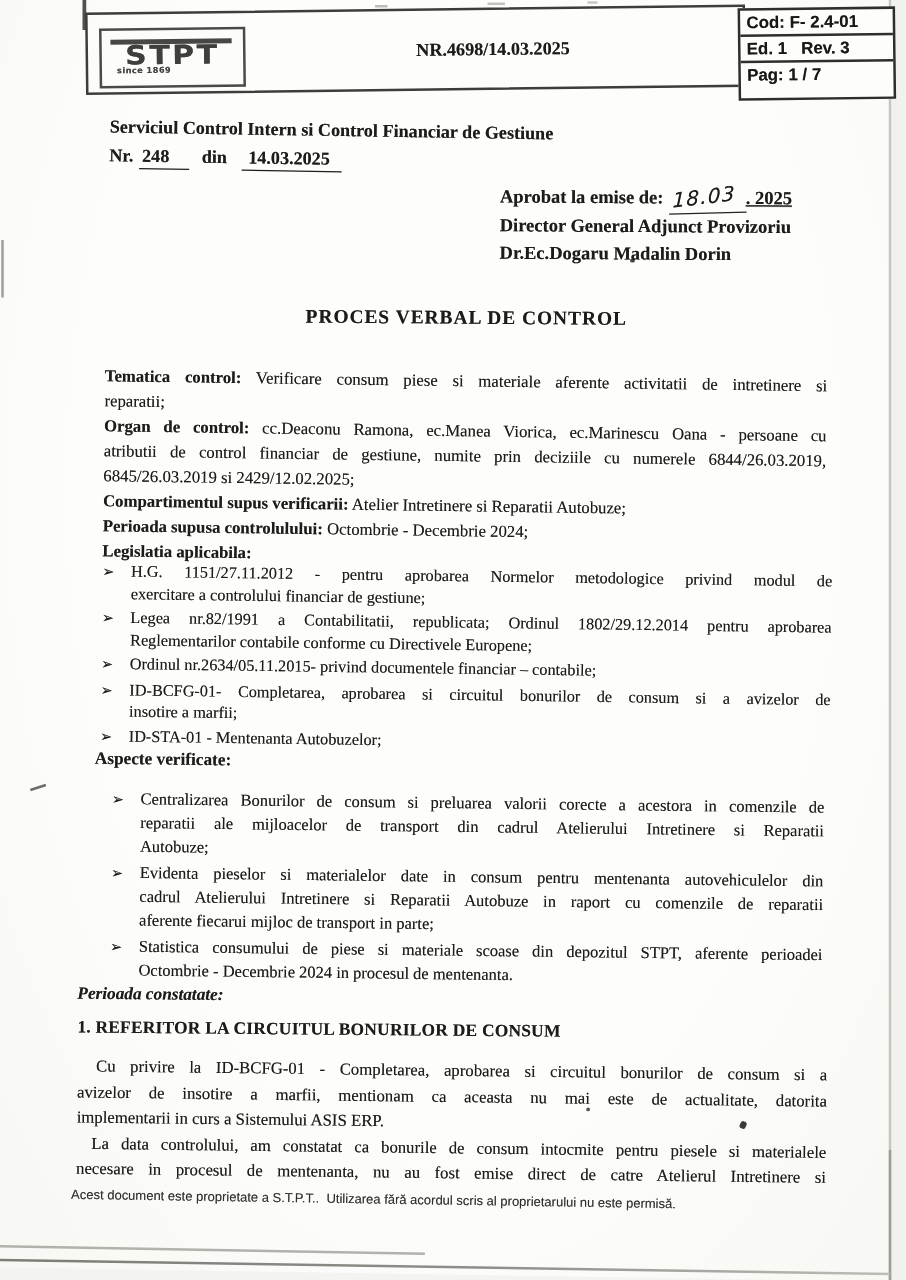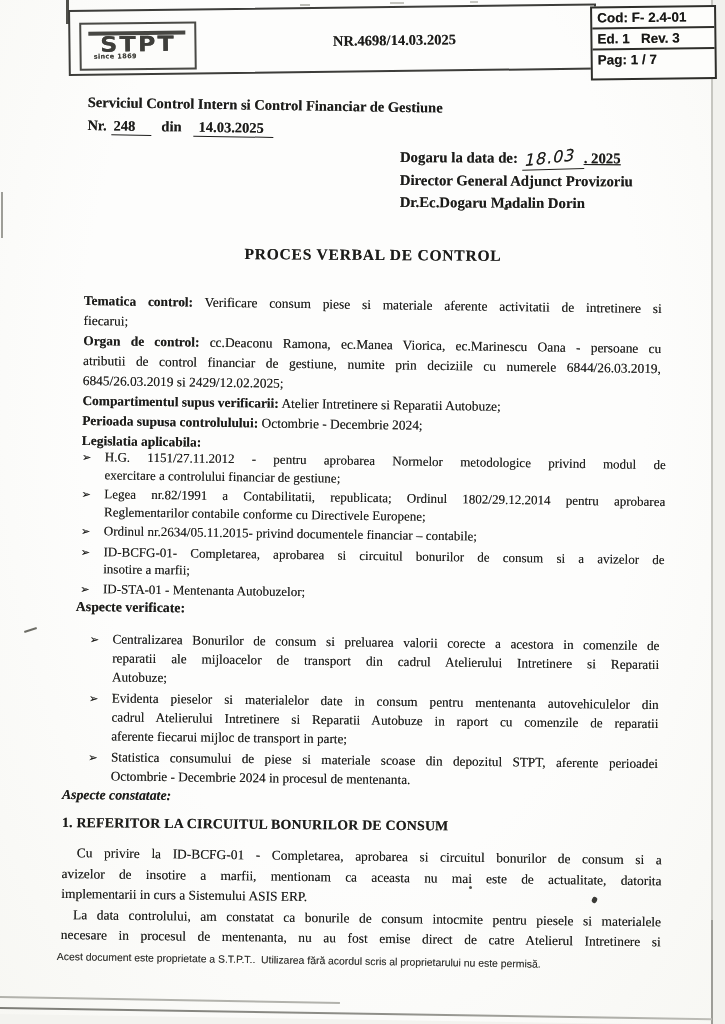--- a/index.html
+++ b/index.html
@@ -128,31 +128,31 @@
 
   <div class="service">
     <div>Serviciul Control Intern si Control Financiar de Gestiune</div>
     <div class="numline">
       <span>Nr.</span><span class="u u-nr">248</span><span class="din">din</span><span class="u u-date">14.03.2025</span>
     </div>
   </div>
 
   <div class="approval">
     <div>
-      <span>Dogaru la data de:</span><span class="hw-wrap"><span class="hw">18.03</span></span><span class="yr">. 2025</span>
+      <span>Aprobat la emise de:</span><span class="hw-wrap"><span class="hw">18.03</span></span><span class="yr">. 2025</span>
     </div>
     <div>Director General Adjunct Provizoriu</div>
     <div>Dr.Ec.Dogaru Madalin Dorin</div>
   </div>
 
   <div class="title">PROCES VERBAL DE CONTROL</div>
 
   <div class="blk blkA">
     <div class="line j"><span class="b">Tematica control:</span><span> Verificare consum piese si materiale aferente activitatii de intretinere si</span></div>
-    <div class="line"><span>fiecarui;</span></div>
+    <div class="line"><span>reparatii;</span></div>
     <div class="line j"><span class="b">Organ de control:</span><span> cc.Deaconu Ramona, ec.Manea Viorica, ec.Marinescu Oana - persoane cu</span></div>
     <div class="line j"><span>atributii de control financiar de gestiune, numite prin deciziile cu numerele 6844/26.03.2019,</span></div>
     <div class="line"><span>6845/26.03.2019 si 2429/12.02.2025;</span></div>
     <div class="line"><span class="b">Compartimentul supus verificarii:</span><span> Atelier Intretinere si Reparatii Autobuze;</span></div>
     <div class="line"><span class="b">Perioada supusa controlulului:</span><span> Octombrie - Decembrie 2024;</span></div>
     <div class="line"><span class="b">Legislatia aplicabila:</span><span></span></div>
   </div>
 
   <div class="blk blkB">
     <div class="list-item">
@@ -212,21 +212,21 @@
       <div class="list-item">
         <span class="marker">➢</span>
         <div class="cnt">
           <div class="line j">Statistica consumului de piese si materiale scoase din depozitul STPT, aferente perioadei</div>
           <div class="line">Octombrie - Decembrie 2024 in procesul de mentenanta.</div>
         </div>
       </div>
     </div>
   </div>
 
-  <div class="blk blkD">Aspecte constatate:</div>
+  <div class="blk blkD">Perioada constatate:</div>
   <div class="blk blkE">1. REFERITOR LA CIRCUITUL BONURILOR DE CONSUM</div>
 
   <div class="blk blkF">
     <div>
       <div class="line j ind1">Cu privire la ID-BCFG-01 - Completarea, aprobarea si circuitul bonurilor de consum si a</div>
       <div class="line j">avizelor de insotire a marfii, mentionam ca aceasta nu mai este de actualitate, datorita</div>
       <div class="line">implementarii in curs a Sistemului ASIS ERP.</div>
     </div>
     <div>
       <div class="line j ind2">La data controlului, am constatat ca bonurile de consum intocmite pentru piesele si materialele</div>

